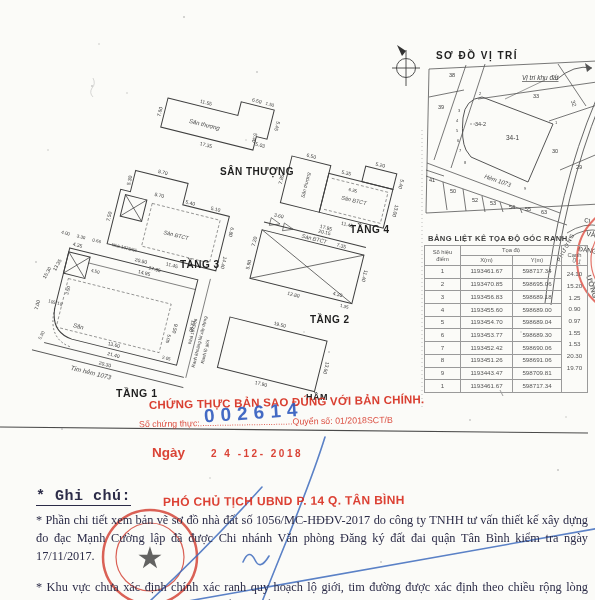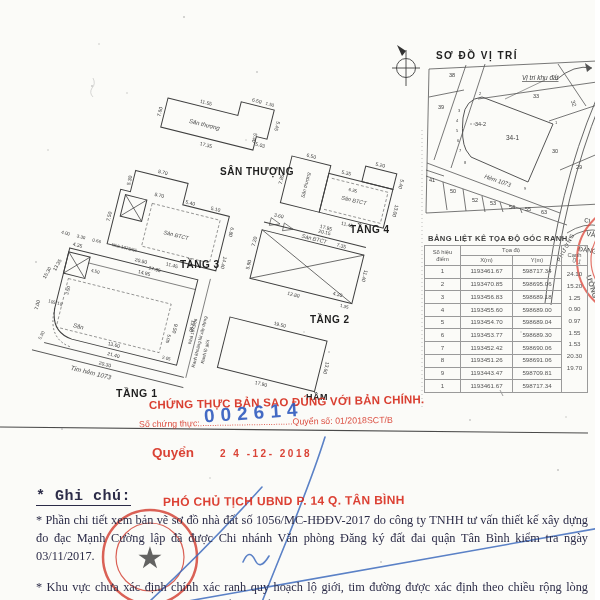--- a/index.html
+++ b/index.html
@@ -399,24 +399,24 @@
     <span style="top:131px">19.70</span>
   </div>
 </div>
 
 <div class="stamp1">CHỨNG THỰC BẢN SAO ĐÚNG VỚI BẢN CHÍNH.</div>
 <div class="stamp2">
   <span>Số chứng thực:</span><span>......................................</span><span>Quyển số: 01/2018SCT/B</span>
 </div>
 <div class="bluenum">002614</div>
 <div class="stampdate">
-  <span>Quyển</span><span class="gap"></span><span class="dt">2 4  -12-  2018</span>
+  <span>Ngày</span><span class="gap"></span><span class="dt">2 4  -12-  2018</span>
 </div>
 <div class="official">PHÓ CHỦ TỊCH UBND P. 14 Q. TÂN BÌNH</div>
 
 <div class="notes">
   <h3>* Ghi chú:</h3>
-  <p class="p1">* Phần chi tiết xem bản vẽ sơ đồ nhà đất số 1056/MC-HĐĐV-2017 do công ty TNHH tư vấn thiết kế xây dựng đo đạc Mạnh Cường lập đã được Chi nhánh Văn phòng Đăng ký đất đai quận Tân Bình kiểm tra ngày 03/11/2017.</p>
+  <p class="p1">* Phần chi tiết xem bản vẽ sơ đồ nhà đất số 1056/MC-HĐĐV-2017 do công ty TNHH tư vấn thiết kế xây dựng đo đạc Mạnh Cường lập đã được Chi nhánh Văn phòng Đăng ký đất đai quận Tân Bình kiểm tra ngày 17/11/2017.</p>
   <p class="p2">* Khu vực chưa xác định chính xác ranh quy hoạch lộ giới, tim đường được xác định theo chiều rộng lòng đường hiện trạng, tim đường này có thể thay đổi theo dự án được phê duyệt</p>
   
 </div>
 
 </div>
 
 </body></html>

